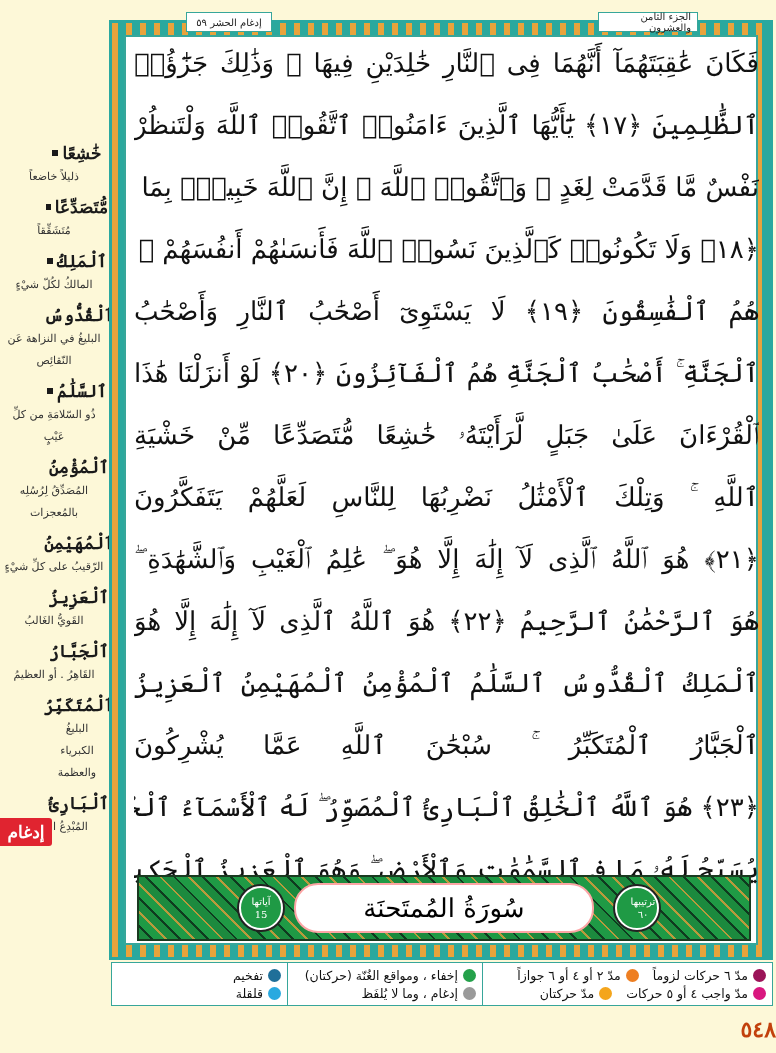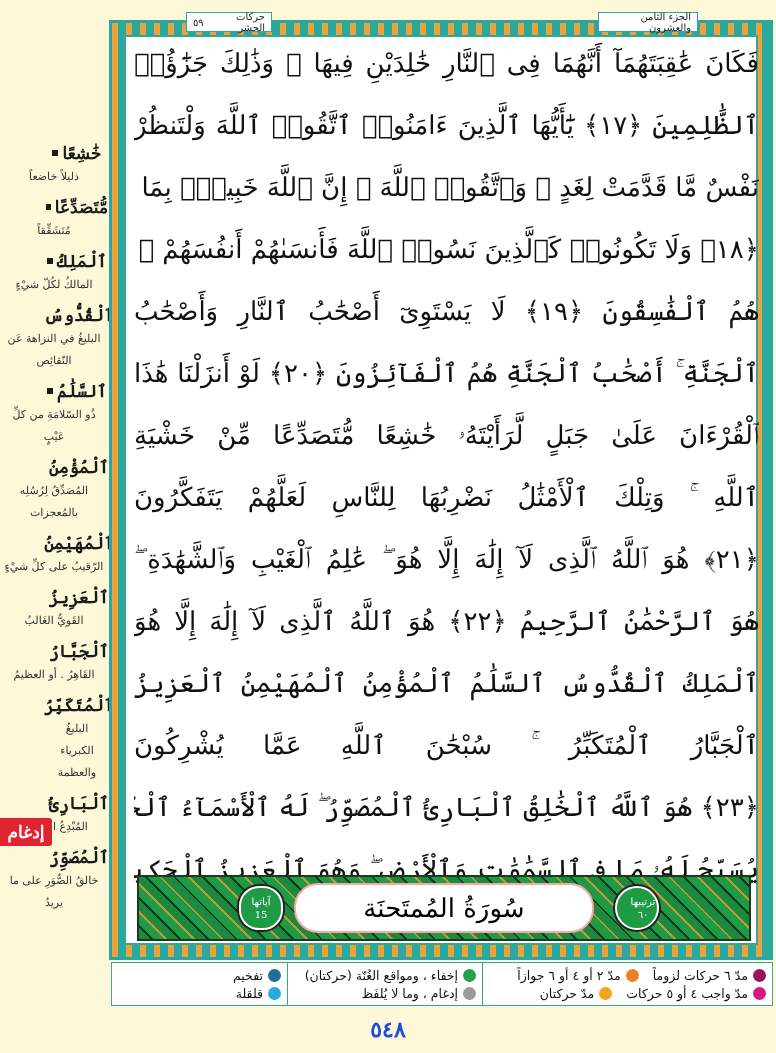--- a/index.html
+++ b/index.html
@@ -79,35 +79,35 @@
     position:relative; width:300px; height:50px; background:#fff; border:2px solid #fca5a5;
     border-radius: 24px; display:flex; align-items:center; justify-content:center;
     font-family:"DejaVu Serif", serif; font-size:26px; direction: rtl; z-index:2;
   }
   .banner-medal {
     position:absolute; top:9px; width:44px; height:44px; border-radius:50%;
     background:#1f9a45; border:2px solid #fff; box-shadow: 0 0 0 2px #222;
     color:#fff; font-family:"DejaVu Serif", serif; font-size:10px; line-height:13px;
     display:flex; flex-direction:column; align-items:center; justify-content:center; direction: rtl; z-index:2;
   }
-  .medal-left { left: 100px; border-radius: 20px; } .medal-right { left: 476px; padding-left: 12px; }
+  .medal-left { left: 100px; } .medal-right { left: 476px; padding-left: 12px; }
   
   .legend {
     position:absolute; left:111px; top:962px; width:662px; height:44px;
     border:1px solid #37a69a; background:#fff; display:flex; direction: rtl;
     font-family:"DejaVu Sans", sans-serif; font-size:12.5px; color:#111;
   }
   .legend-col { padding: 3px 6px; display:flex; flex-direction:column; justify-content:space-around; border-left:1px solid #37a69a; }
   .legend-col:last-child { border-left:none; }
   .legend-row { display:flex; align-items:center; gap:14px; }
   .legend-entry { display:flex; align-items:center; gap:5px; white-space:nowrap; }
   .dot { width:13px; height:13px; border-radius:50%; display:inline-block; }
   .page-number {
-    position:absolute; left:0; width:776px; top:1016px; text-align:center;
-    font-family:"DejaVu Serif", serif; font-weight:bold; font-size:22px; color:#1d4ed8; direction: rtl;
+    position:absolute; left:0; width:776px; top:1016px; 
+    font-family:"DejaVu Serif", serif; font-weight:bold; font-size:22px; color:#c2410c; direction: rtl;
   }
 </style>
 </head>
 <body>
 
 <div class="gloss">
   <div class="gloss-item">
       <div class="gloss-word">
         <span>خَٰشِعًا</span>
         <span class="sq"></span>
@@ -177,38 +177,31 @@
       </div>
       <div class="gloss-meaning" style="padding-left:50px">البليغُ الكبرياء والعظمة</div>
     </div>
   <div class="gloss-item">
       <div class="gloss-word">
         <span>ٱلْبَارِئُ</span>
         <span class="sq"></span>
       </div>
       <div class="gloss-meaning">المُبْدِعُ المخترِعُ</div>
     </div>
-  <div class="gloss-item">
-      <div class="gloss-word">
-        <span>ٱلْمُصَوِّرُ</span>
-        <span class="sq"></span>
-      </div>
-      <div class="gloss-meaning">خالقُ الصُّوَرِ على ما يريدُ</div>
-    </div>
 </div>
 
 <div class="surah-tab">إدغام</div>
 
 <div class="frame">
   <div class="page"></div>
 </div>
 
 <div class="header-badge hb-right">الجزء الثامن والعشرون</div>
 <div class="header-badge hb-left">
-  <span>حركات الحشر</span>&nbsp;
+  <span>إدغام الحشر</span>&nbsp;
   <span>٥٩</span>
 </div>
 
 <div class="verses">
   <div class="line">
       <span class="t">فَكَانَ عَٰقِبَتَهُمَآ أَنَّهُمَا فِى ٱلنَّارِ خَٰلِدَيْنِ فِيهَا ۚ وَذَٰلِكَ جَزَٰٓؤُا۟</span>
     </div>
   <div class="line">
       <span class="t">ٱلظَّٰلِمِينَ ﴿١٧﴾ يَٰٓأَيُّهَا ٱلَّذِينَ ءَامَنُوا۟ ٱتَّقُوا۟ ٱللَّهَ وَلْتَنظُرْ</span>
     </div>

